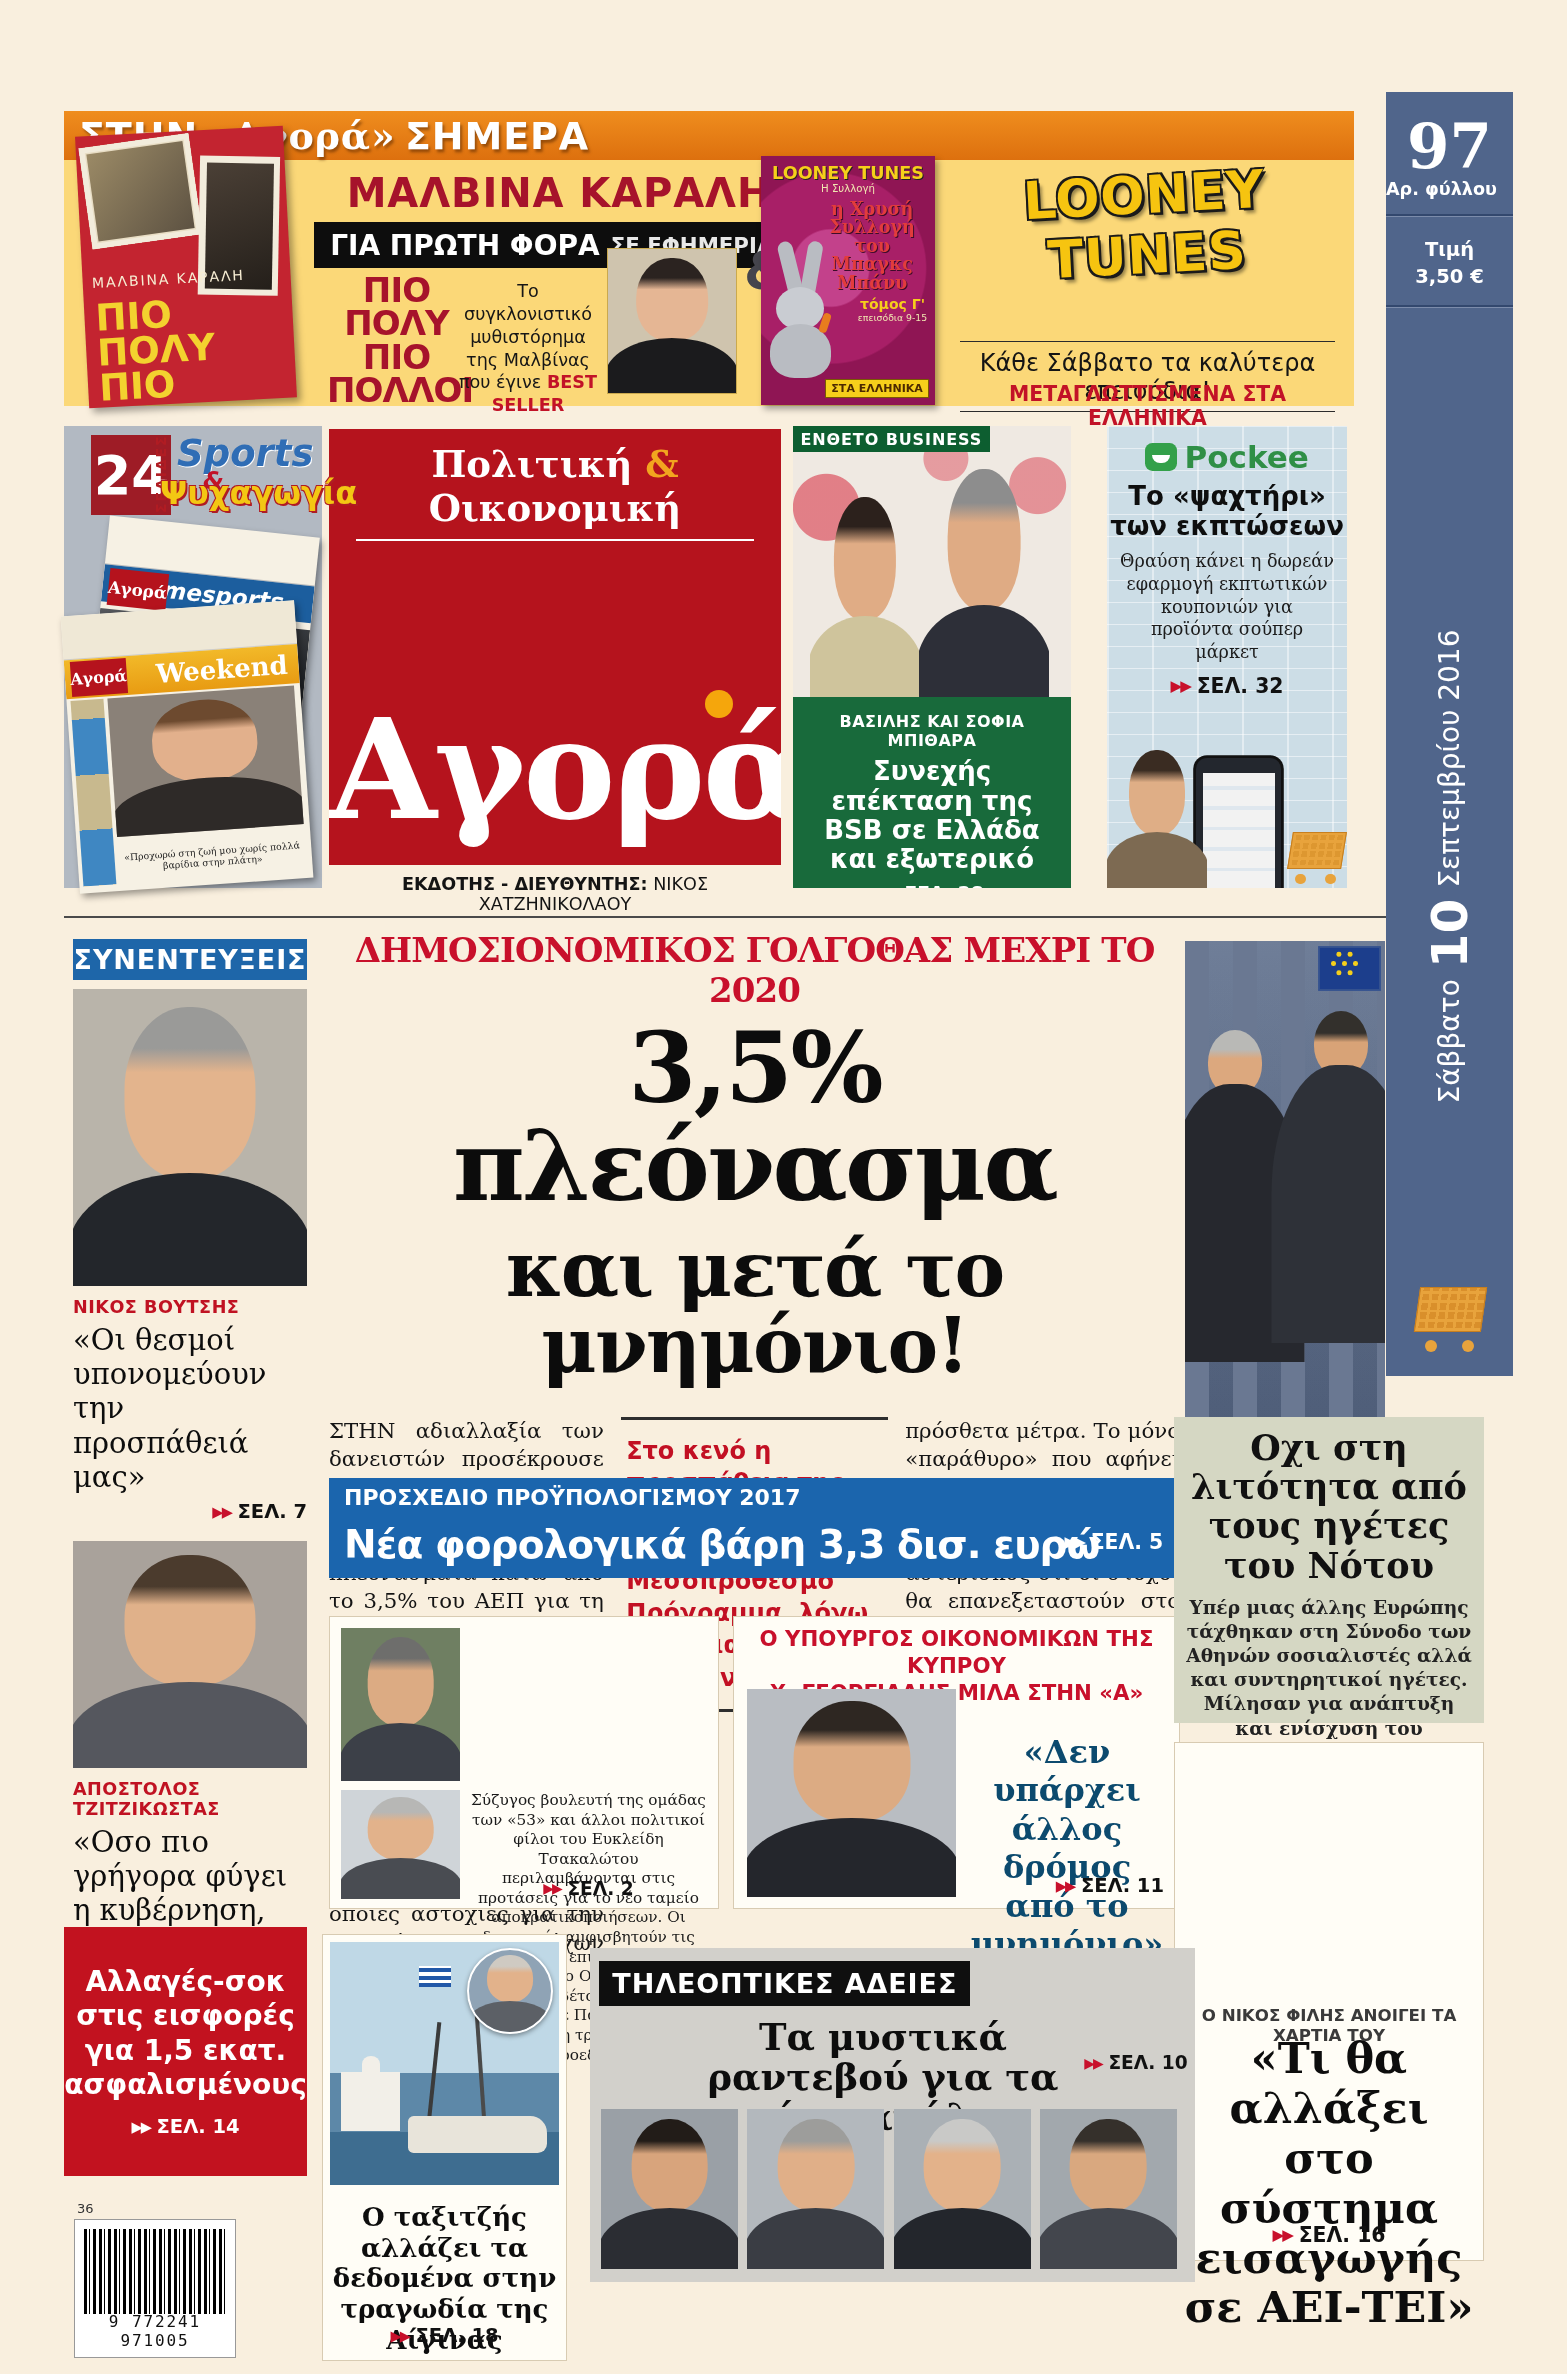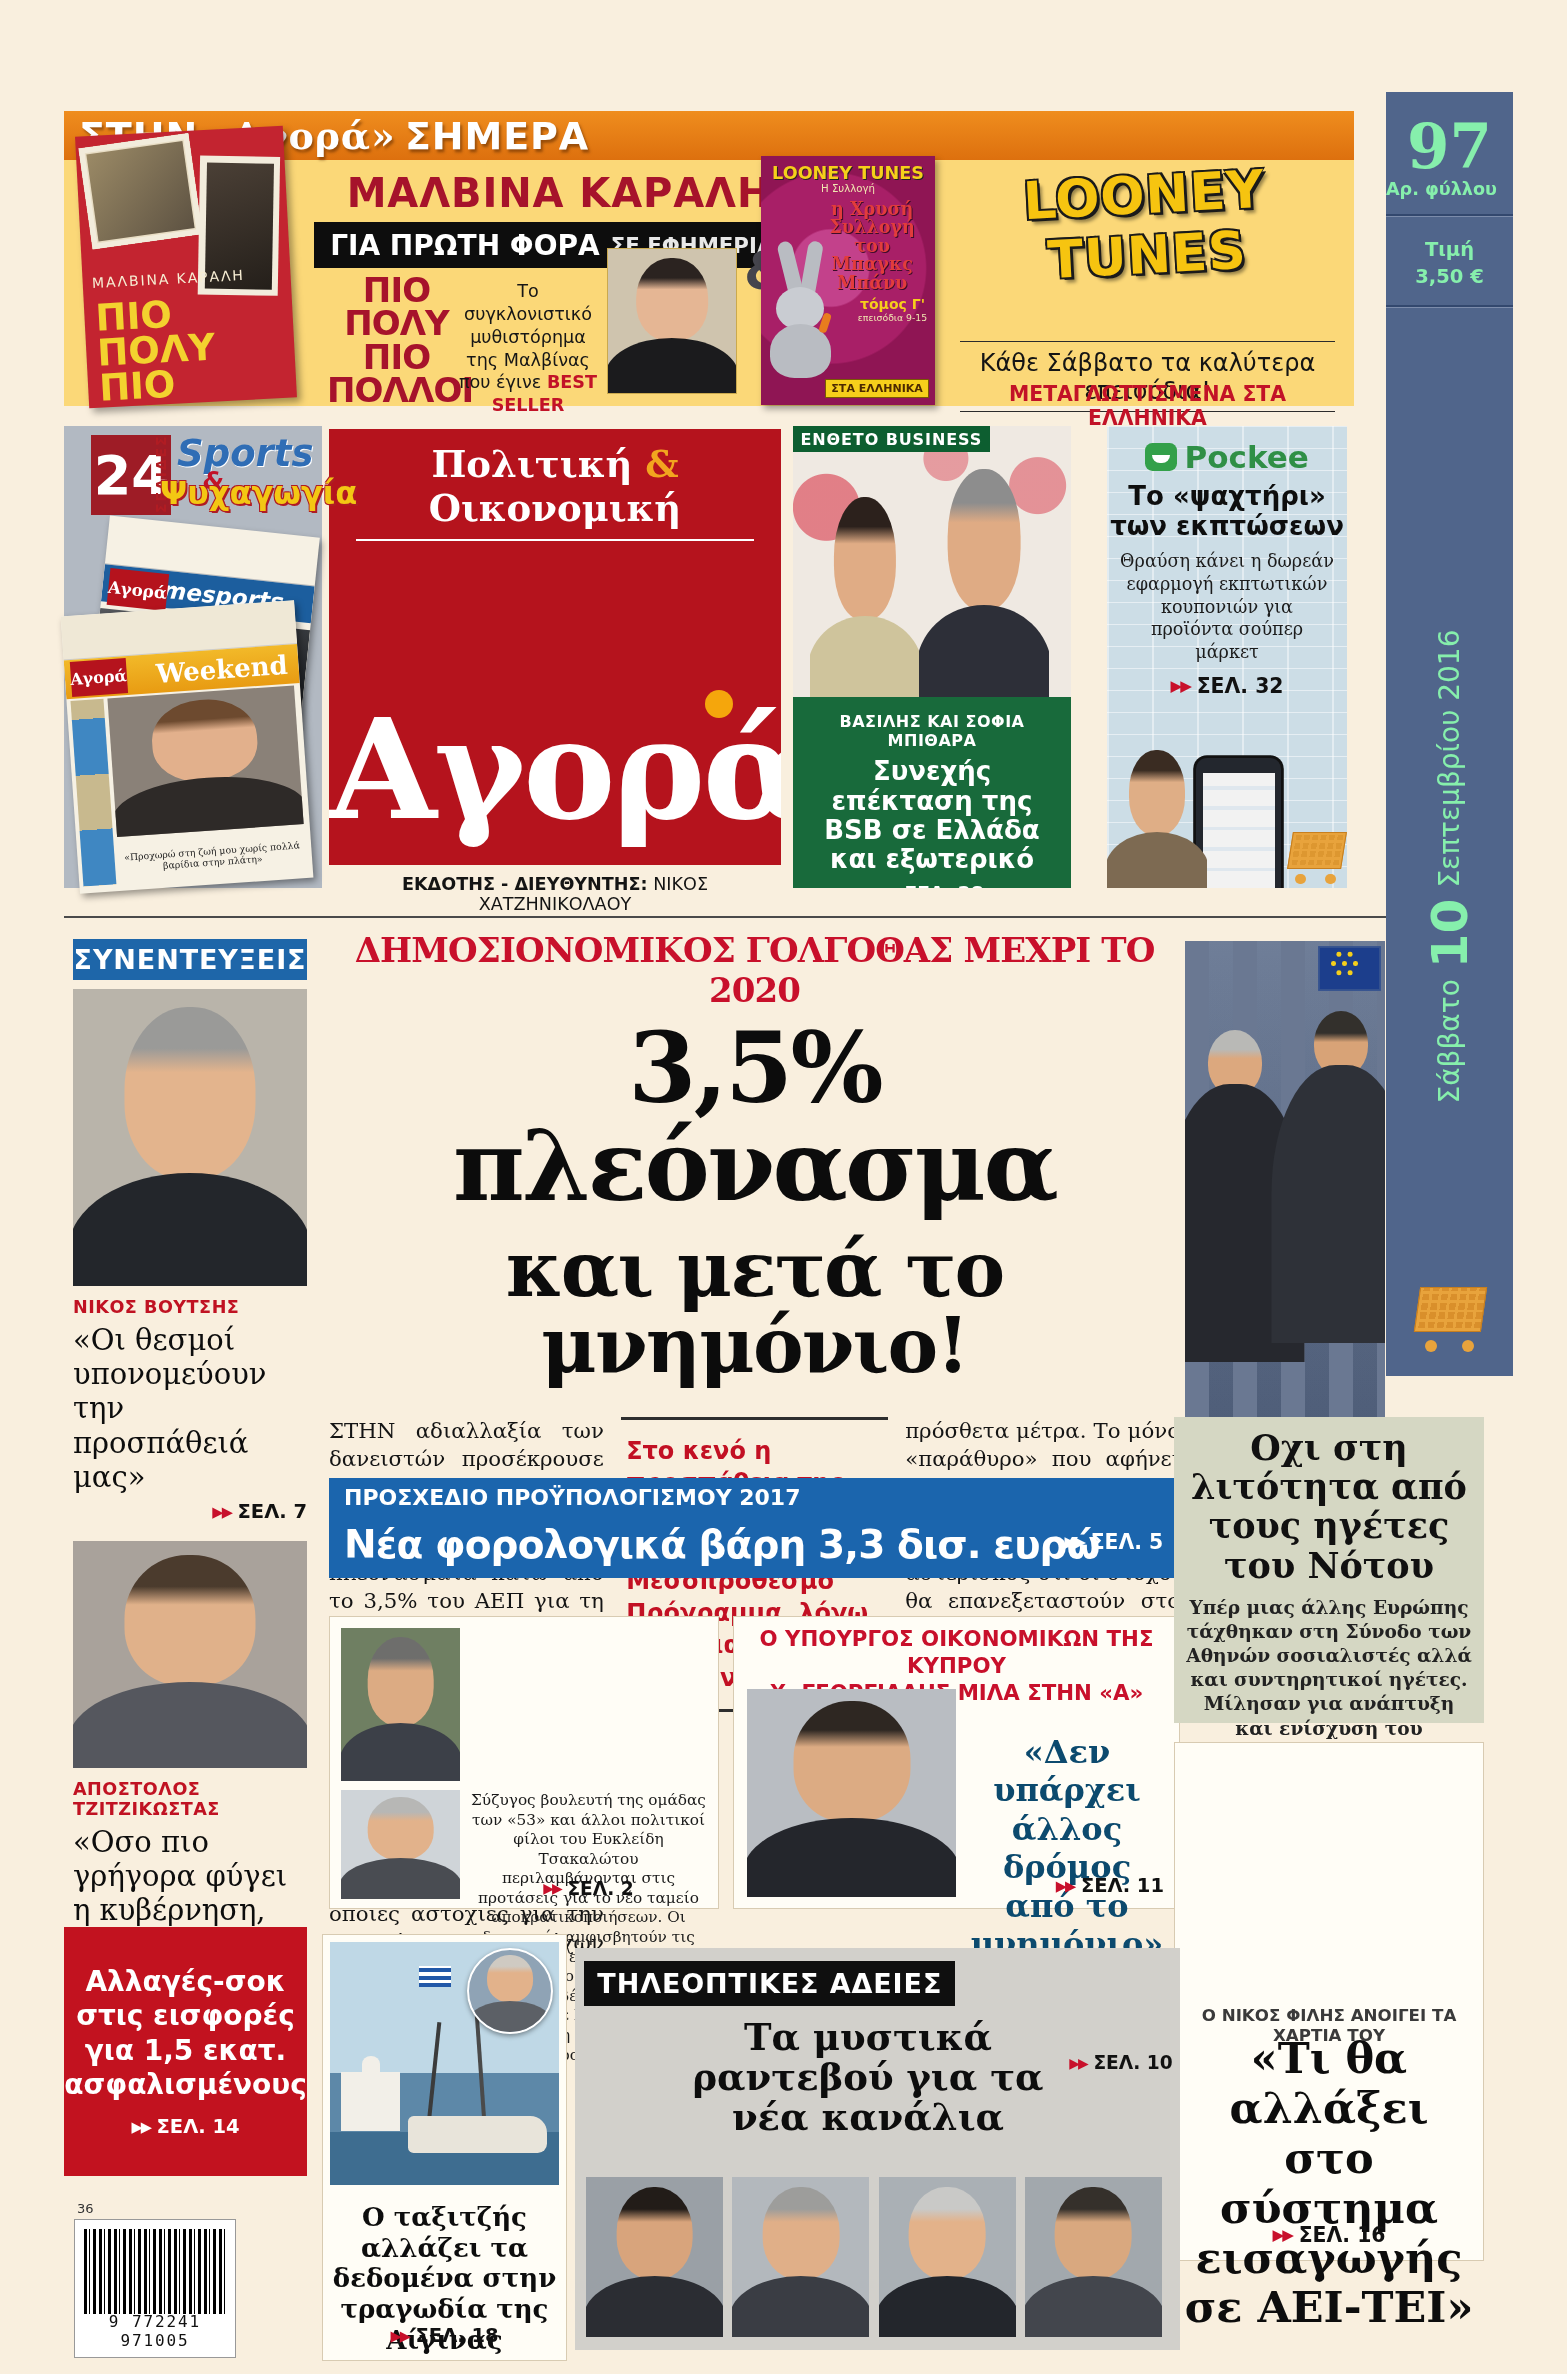--- a/index.html
+++ b/index.html
@@ -60,21 +60,21 @@
   .loon-logo{left:882px;top:54px;width:399px;font-size:52px;font-weight:bold;color:#f6c410;
       text-shadow:2.8px 2.8px 0 #1a1a1a,-1.9px -1.9px 0 #1a1a1a,1.9px -1.9px 0 #1a1a1a,-1.9px 1.9px 0 #1a1a1a,4.6px 5.6px 3.7px rgba(0,0,0,.4);
       transform:rotate(-3deg);letter-spacing:0.9px;text-align:center;}
   .loon-tag{left:887px;top:169px;width:393px;font-size:23px;line-height:1.2;color:#1c1c1c;}
   .loon-tag .red{color:#c21227;font-weight:bold;}
   .loon-sat{left:896px;top:230px;width:375px;font-size:24px;color:#141414;border-top:1.9px solid #2b2b2b;
       border-bottom:1.9px solid #2b2b2b;padding:6.5px 0;}
   .loon-dub{left:887px;top:271px;width:393px;font-size:20.4px;color:#c21227;}
 
   
-  .sidebar{left:1386px;top:92px;width:127px;height:1284px;background:#50658b;color:#86efac;}
+  .sidebar{left:1386px;top:92px;width:127px;height:1284px;background:#50658b;color:#ffffff;}
   .sb-issue{margin-top:24px;font-size:61px;font-weight:bold;line-height:1;text-align:center;font-family:"DejaVu Serif",serif;}
   .sb-il{font-size:17.6px;font-weight:bold;text-align:left;margin-top:1.9px;}
   .sb-div{border-top:2.8px solid #33486e;border-bottom:0.9px solid #7c8cab;margin-top:15px;}
   .sb-price{margin-top:20.4px;font-size:19.5px;font-weight:bold;text-align:center;line-height:1.35;}
   .v-date{position:absolute;left:0;top:306px;width:127px;height:937px;overflow:visible;}
   .v-date .rot{position:absolute;left:0;top:0;width:937px;height:127px;transform-origin:top left;
       transform:rotate(-90deg) translateX(-937px);display:flex;align-items:center;justify-content:center;gap:11px;}
   .v-date .d1,.v-date .d3{font-size:28px;}
   .v-date .d2{font-size:50px;font-weight:bold;}
   .cart{position:absolute;bottom:24px;left:22px;width:80px;height:65px;}
@@ -242,21 +242,21 @@
       radial-gradient(circle at 92% 44%,#f5cf1b 0 3.7px,transparent 4.6px),
       repeating-linear-gradient(100deg,#27456f 0 37px,#1c3658 37px 74px);}
   .filis .badge{position:absolute;right:0;top:13px;background:#cf1126;color:#fff;font-size:20.4px;font-weight:bold;
       padding:4.6px 11px;}
   .filis .k{position:absolute;left:0;right:0;top:262px;text-align:center;font-size:16.7px;font-weight:bold;color:#3a3a3a;}
   .filis .qt{position:absolute;left:7.4px;right:7.4px;top:291px;text-align:center;font-size:43px;font-weight:bold;
       line-height:1.16;color:#0d0d0d;}
   .filis .pg{position:absolute;left:0;right:0;bottom:13px;font-size:20.4px;justify-content:center;}
 
   
-  .tv{left:575px;top:1948px;width:605px;height:402px;background:#d2d0cb;}
+  .tv{left:590px;top:1948px;width:605px;height:334px;background:#d2d0cb;}
   .tv .bar{position:absolute;left:9.3px;top:13px;width:371px;height:45px;background:#0f0f0f;color:#fff;display:flex;
       align-items:center;justify-content:center;font-size:27px;font-weight:bold;letter-spacing:0.9px;}
   .tv .hd{position:absolute;left:89px;top:70px;width:408px;text-align:center;font-size:37px;font-weight:bold;
       line-height:1.08;color:#0d0d0d;}
   .tv .pg{position:absolute;right:7.4px;top:104px;font-size:18.6px;}
   .tv .faces{position:absolute;left:11px;bottom:13px;display:flex;gap:9.3px;}
   .tv .faces .ph{width:137px;height:160px;}
   .aeg{left:322px;top:1934px;width:245px;height:427px;}
   .aeg .ph{position:absolute;left:7.4px;top:7.4px;right:7.4px;height:243px;background:
       linear-gradient(#bfd8e6 0 54%,#5d88a8 54% 78%,#3e6d90 78%);overflow:hidden;}

